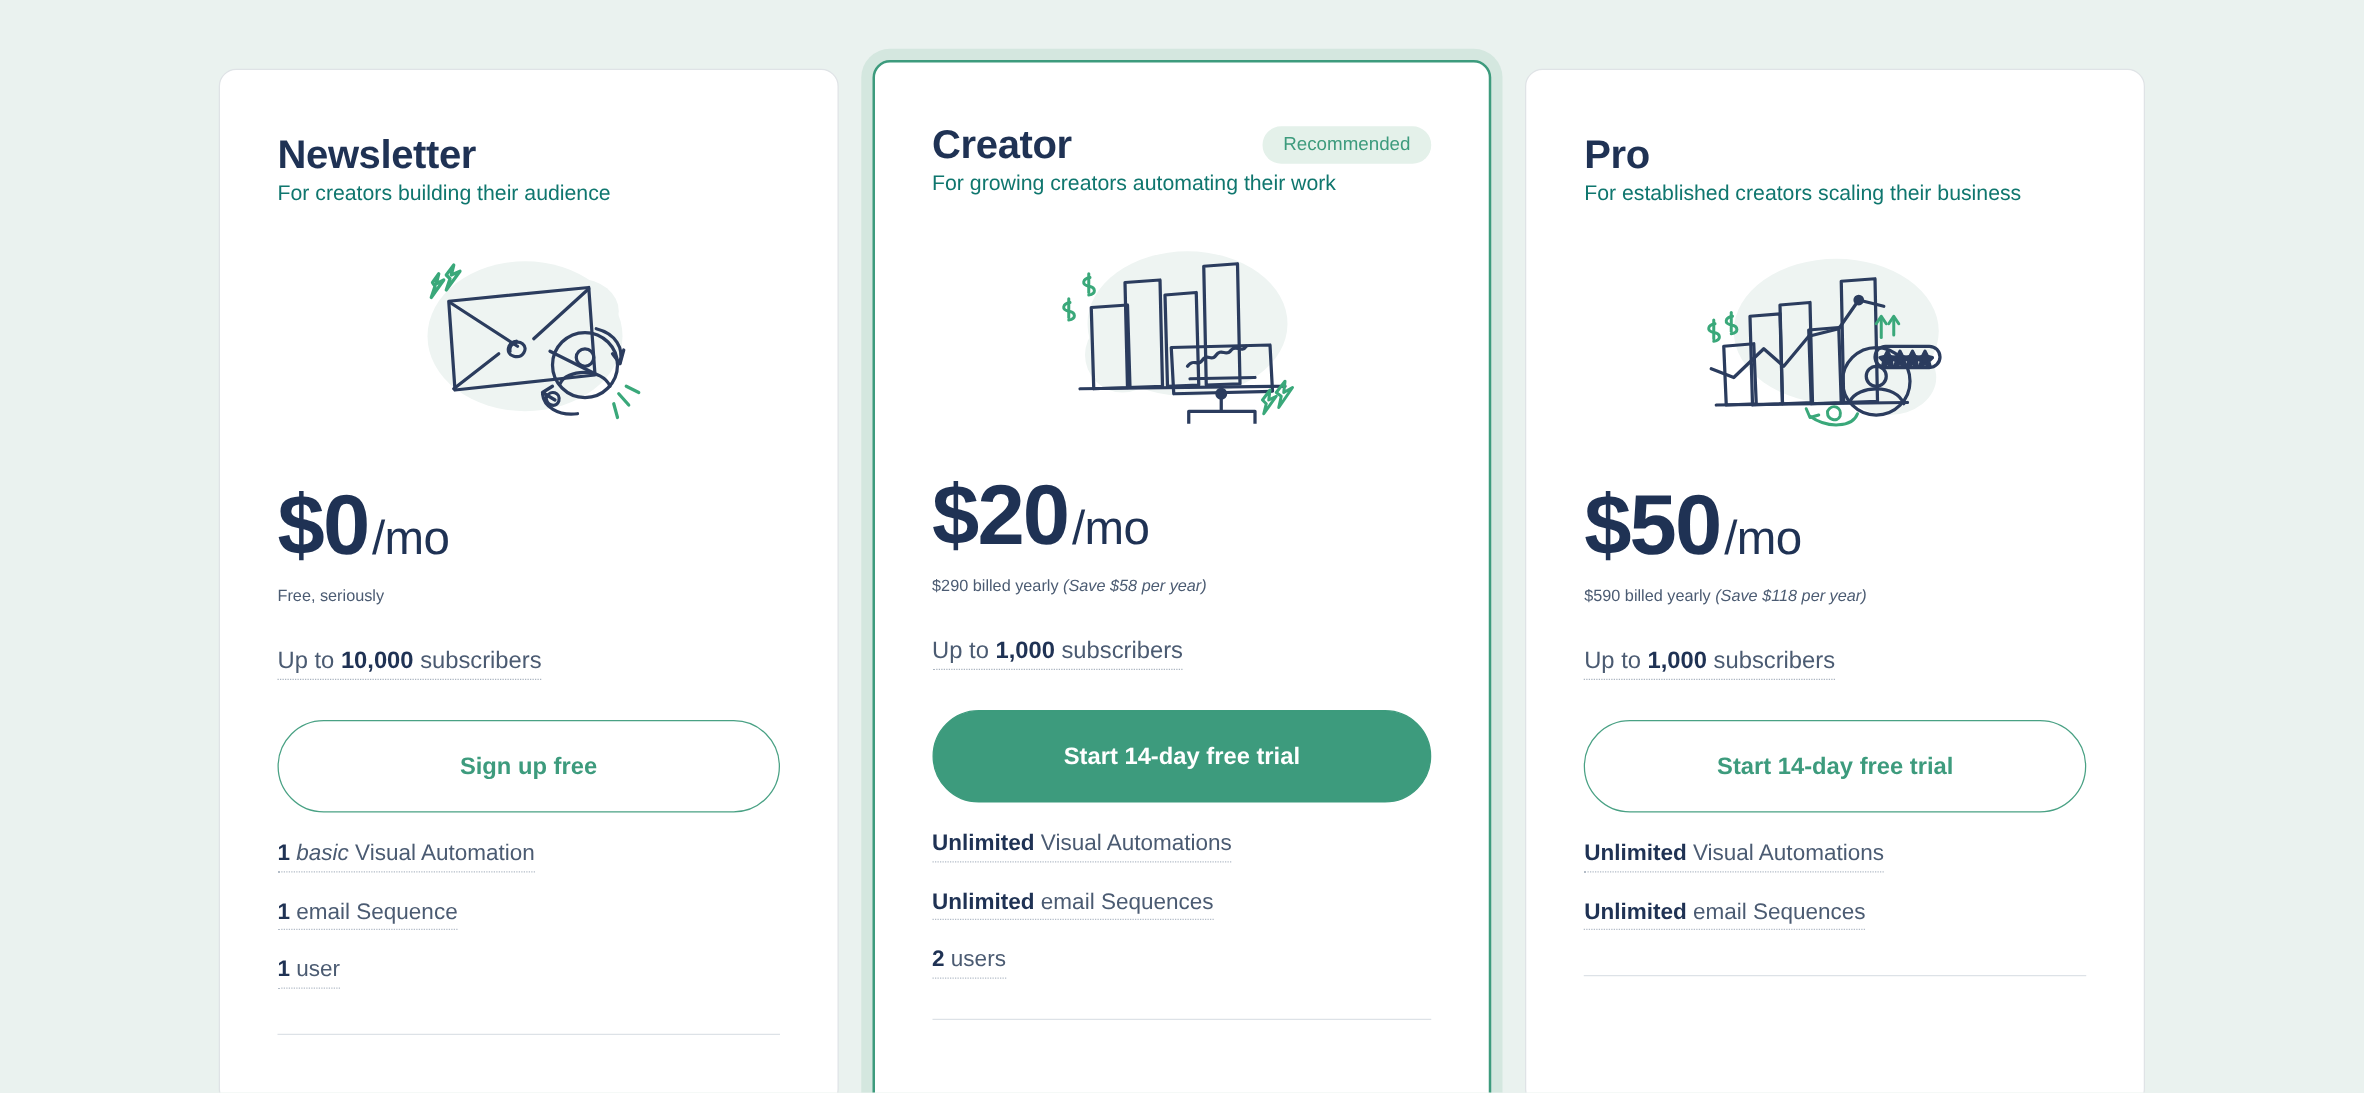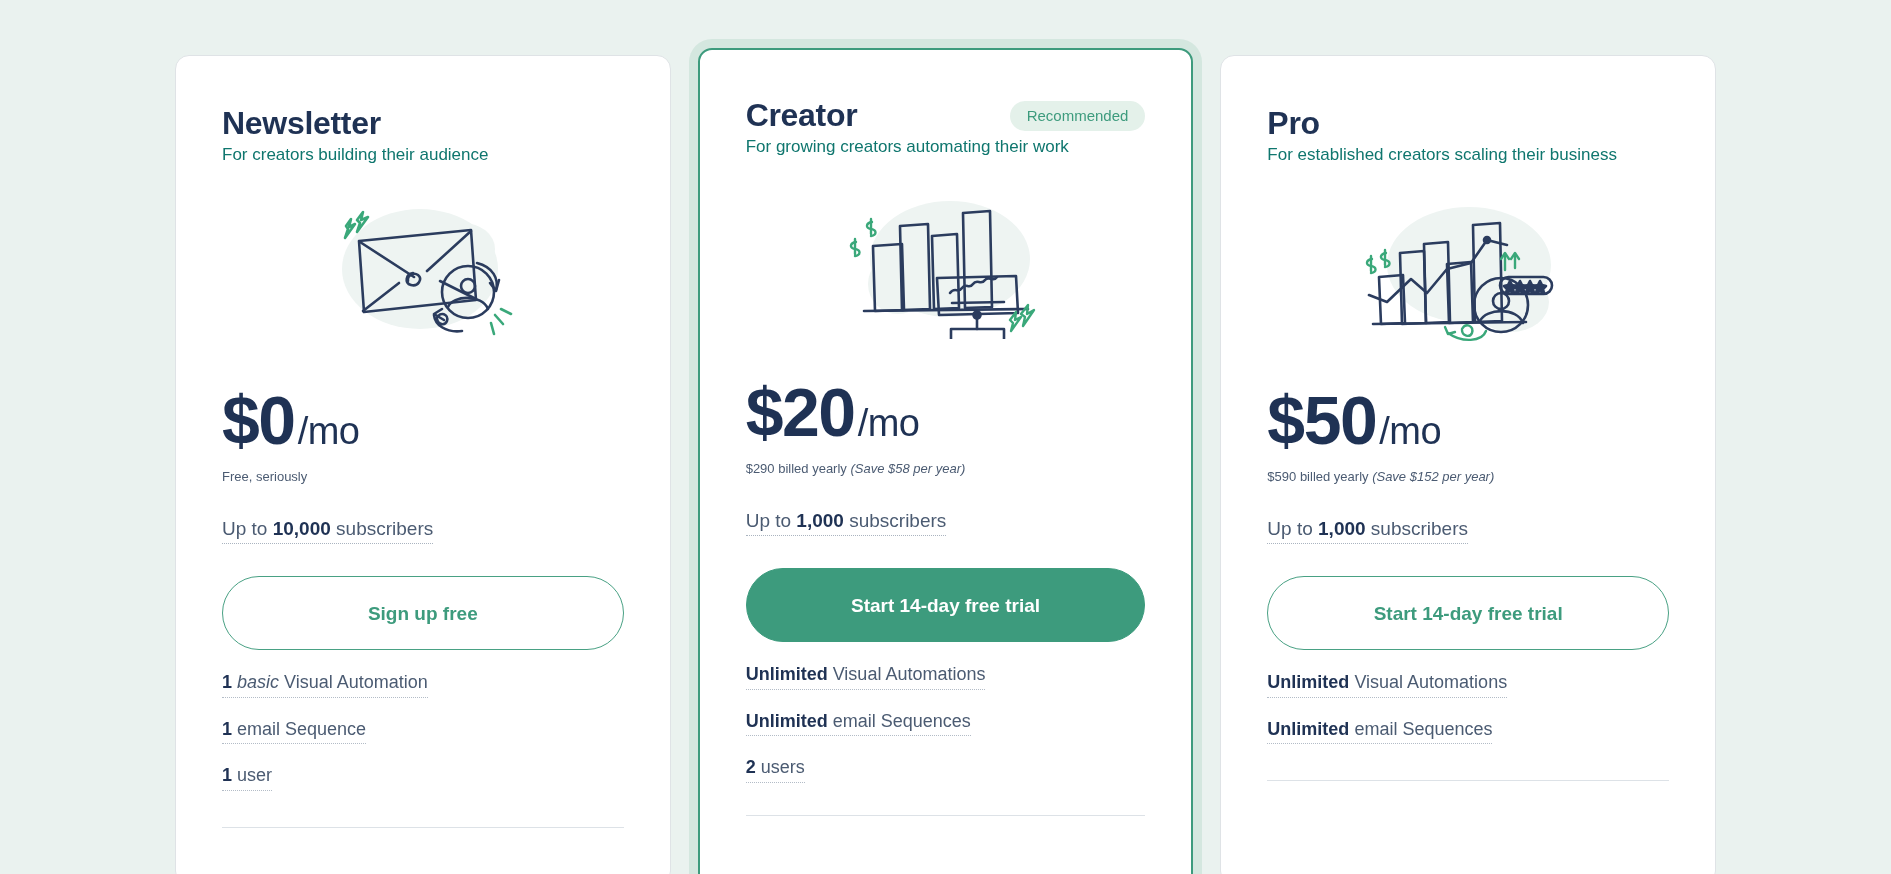--- a/index.html
+++ b/index.html
@@ -341,21 +341,21 @@
           <path d="M101 132 c4 -7 12 -3 10 4 c-2 5 -10 3 -10 -3"></path>
         </g>
       </svg>
     </div>
 
     <div class="price-row">
       <span class="price-amount">$50</span>
       <span class="price-period">/mo</span>
     </div>
     <p class="price-note">
-      <span>$590 billed yearly </span><span class="save">(Save $152 per year)</span>
+      <span>$590 billed yearly </span><span class="save">(Save $118 per year)</span>
     </p>
 
     <div><span class="subs"><span>Up to </span><b>1,000</b><span> subscribers</span></span></div>
 
     <button class="cta outline">Start 14-day free trial</button>
 
     <div class="features">
       <div class="feature-row"><span class="feature"><b>Unlimited</b> <span>Visual Automations</span></span></div>
       <div class="feature-row"><span class="feature"><b>Unlimited</b> <span>email Sequences</span></span></div>
     </div>

